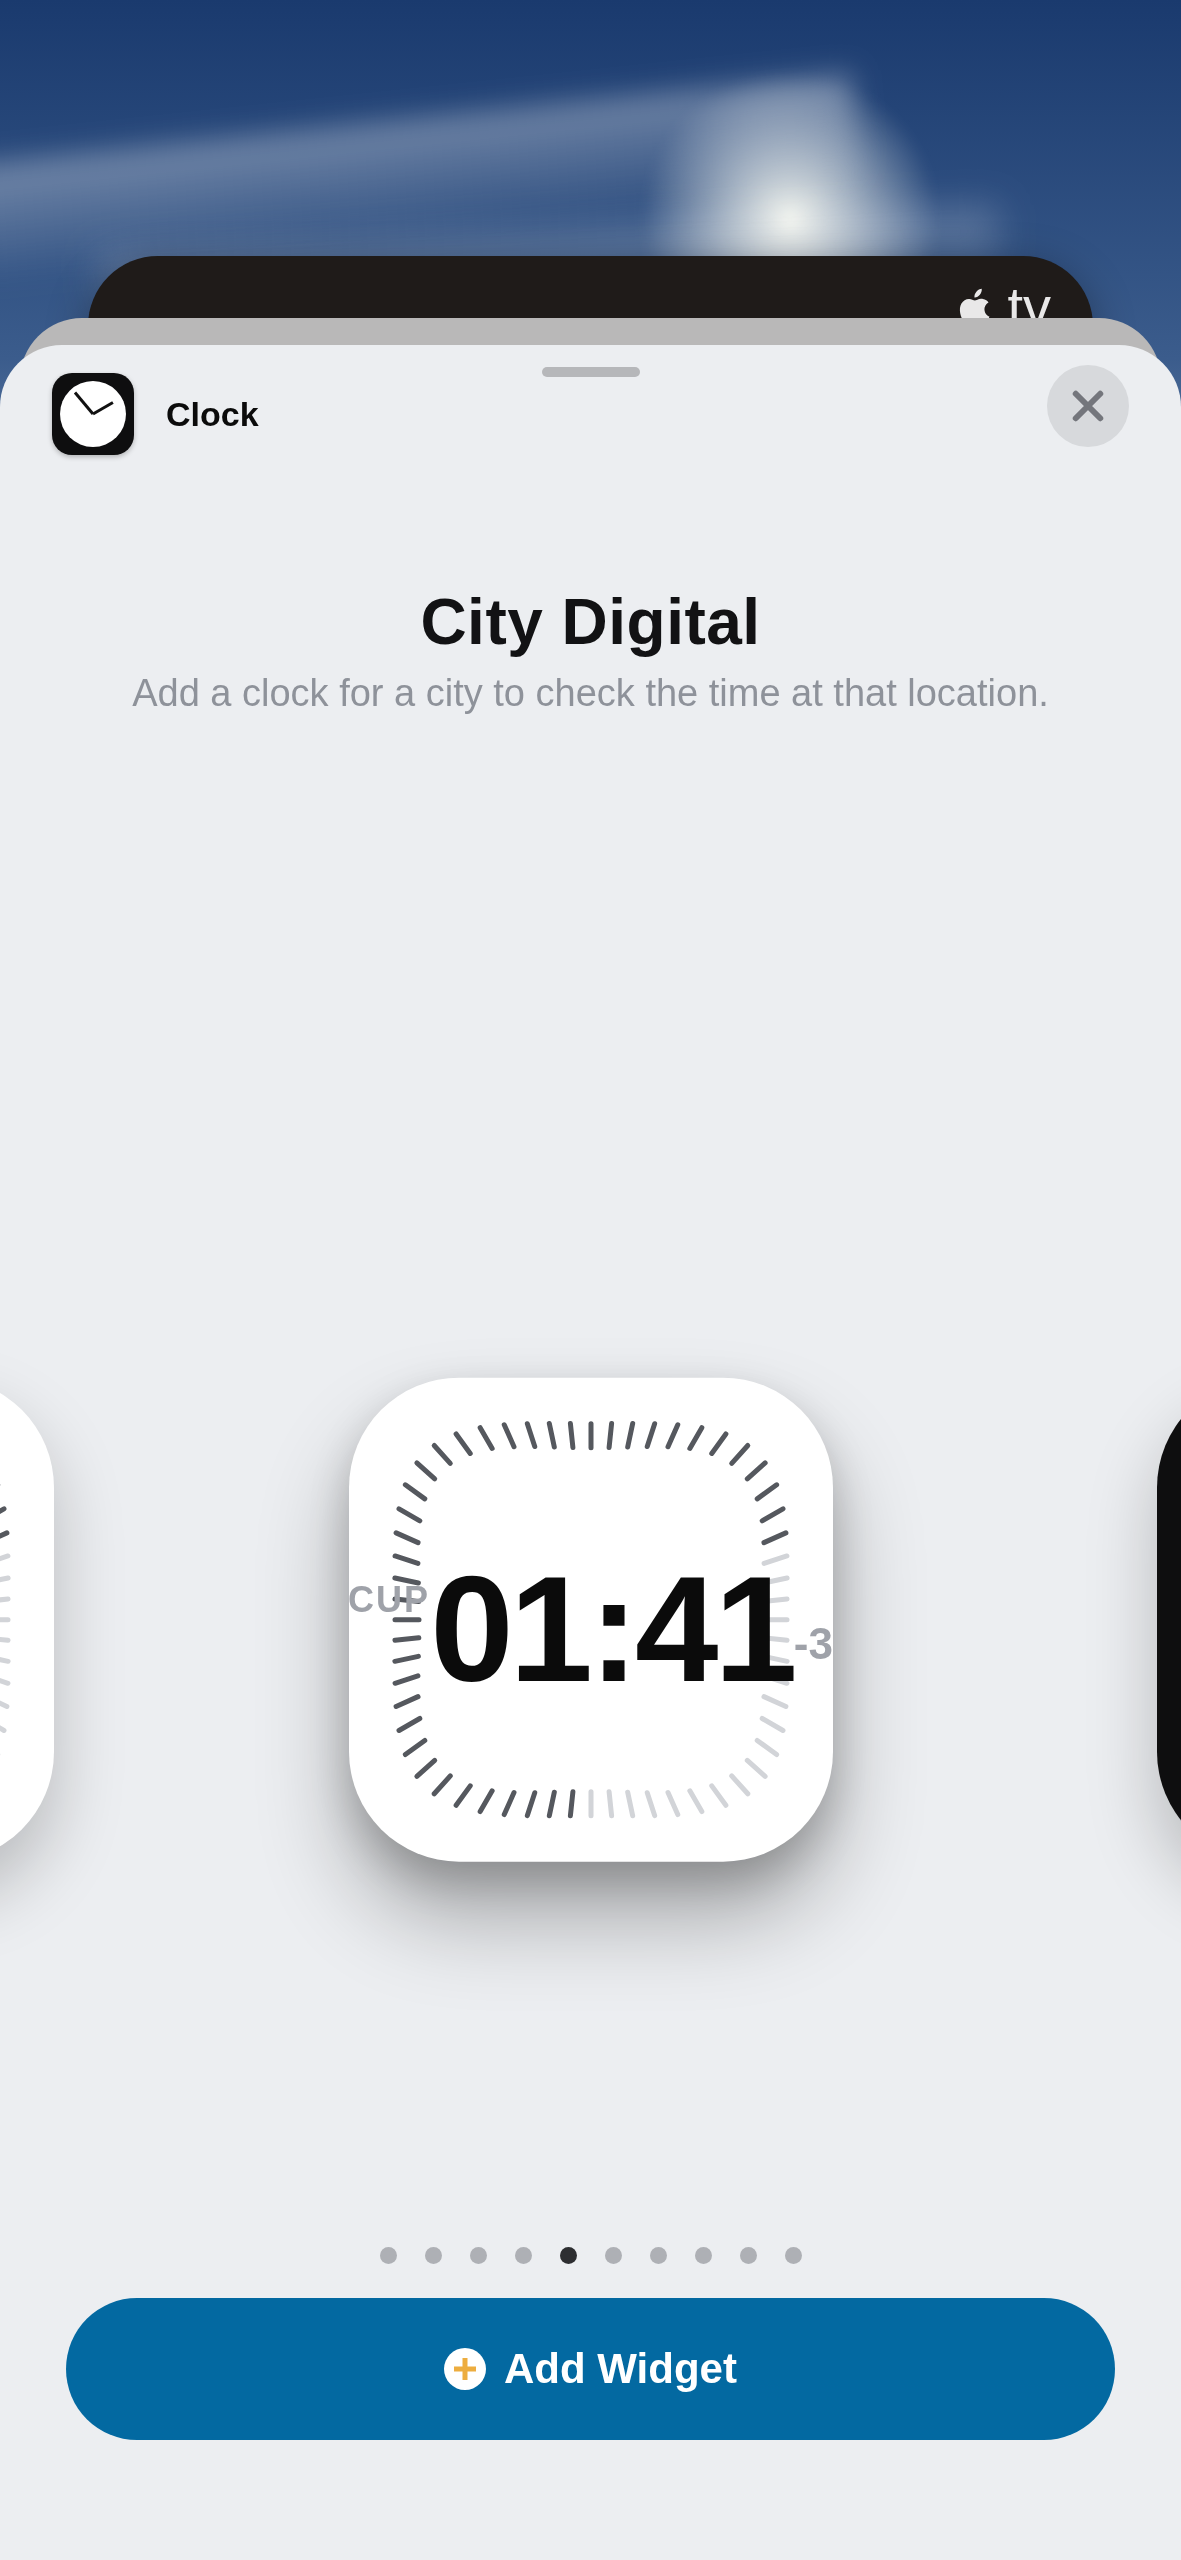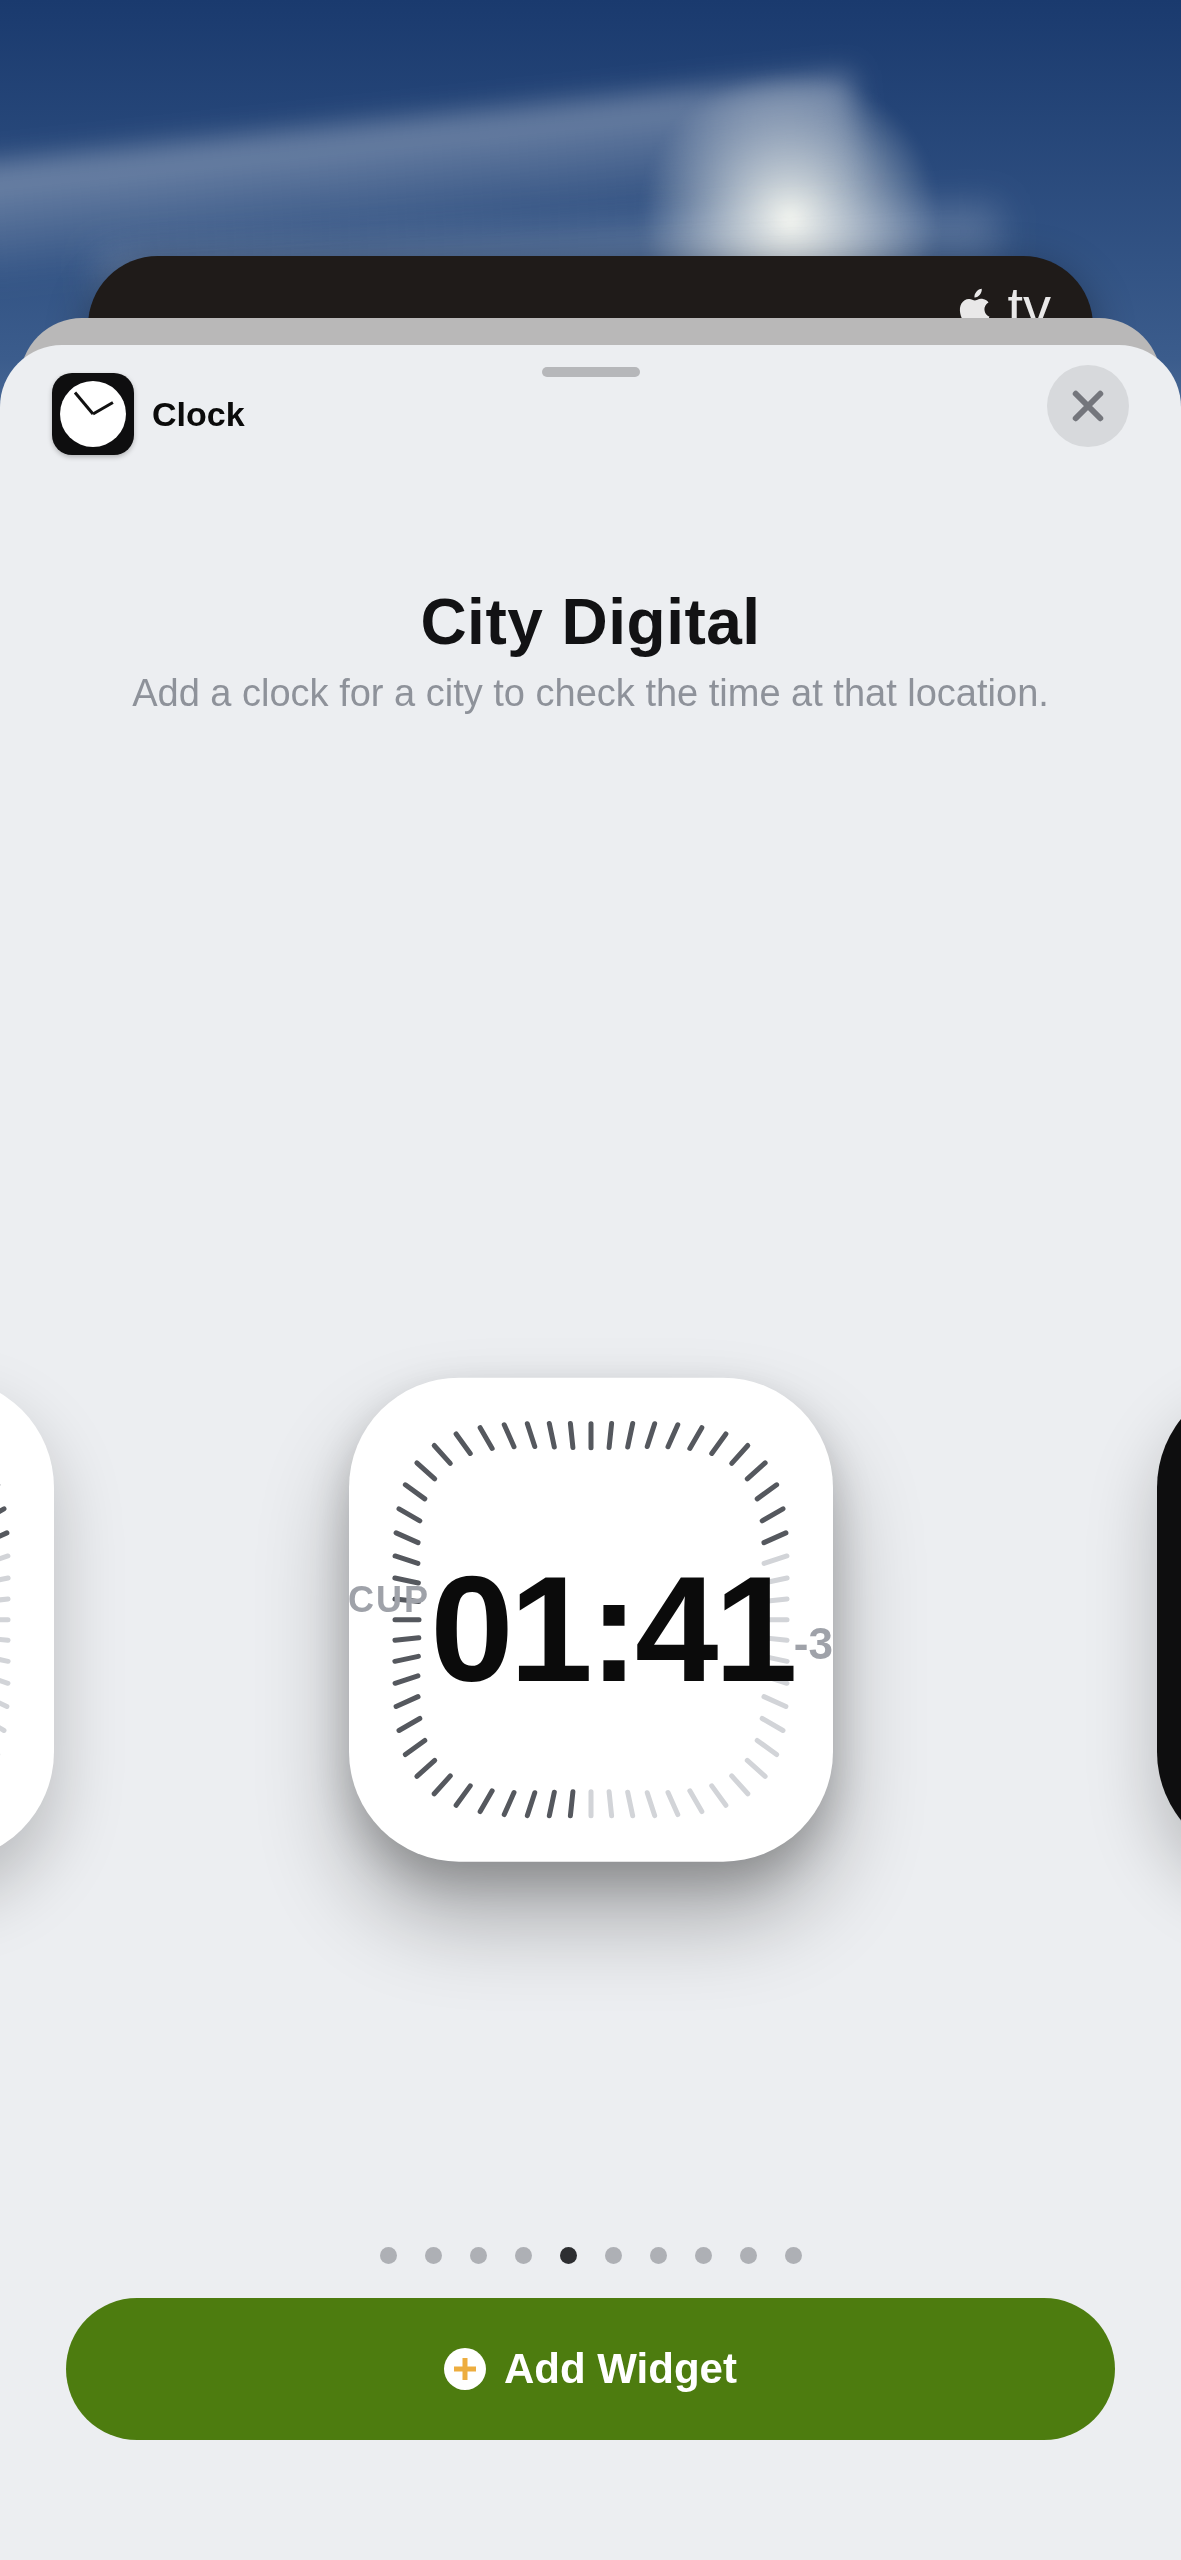--- a/index.html
+++ b/index.html
@@ -14,21 +14,21 @@
 .stack-back{position:absolute;top:256px;left:88px;right:88px;height:120px;border-radius:70px 70px 0 0;background:#1f1b19;box-shadow:0 10px 40px rgba(0,0,0,0.35);}
 .stack-back .atv{position:absolute;top:18px;right:42px;display:flex;align-items:center;font-size:56px;color:#fff;opacity:.9;gap:8px;}
 .stack-back .atv svg{width:46px;height:46px;}
 .stack-mid{position:absolute;top:318px;left:20px;right:20px;height:80px;border-radius:62px 62px 0 0;background:#b9b8b8;}
 
 
 .sheet{position:absolute;top:345px;left:0;right:0;bottom:0;background:#eceef1;border-radius:62px 62px 0 0;display:flex;flex-direction:column;overflow:hidden;}
 .grabber{width:98px;height:10px;border-radius:5px;background:#b6b7ba;margin:22px auto 0;}
 
 .sheet-header{position:relative;padding:0 52px;margin-top:-4px;display:flex;align-items:center;}
-.app-row{display:flex;align-items:center;gap:18px;}
+.app-row{display:flex;align-items:center;gap:32px;}
 .app-icon{width:82px;height:82px;border-radius:20px;background:#0e0e0f;display:flex;align-items:center;justify-content:center;box-shadow:0 2px 5px rgba(0,0,0,0.25);}
 .app-icon .face{width:66px;height:66px;border-radius:50%;background:#fff;position:relative;}
 .app-icon .face::before{content:"";position:absolute;left:50%;top:50%;width:3px;height:23px;background:#111;transform-origin:50% 100%;transform:translate(-50%,-100%) rotate(60deg);}
 .app-icon .face::after{content:"";position:absolute;left:50%;top:50%;width:3px;height:28px;background:#111;transform-origin:50% 100%;transform:translate(-50%,-100%) rotate(-40deg);}
 .app-name{font-size:34px;font-weight:700;color:#0b0b0b;}
 
 .close-btn{width:82px;height:82px;border-radius:50%;background:#d7d9dc;display:flex;align-items:center;justify-content:center;position:absolute;right:52px;top:-8px;cursor:pointer;}
 .close-btn svg{width:42px;height:42px;}
 
 .titles{margin-top:130px;text-align:center;padding:0 41px;}
@@ -49,21 +49,21 @@
 .cd-time{font-size:150px;font-weight:800;color:#0b0b0b;letter-spacing:-4px;margin-top:18px;font-variant-numeric:tabular-nums;line-height:1;}
 .cd-offset{font-size:44px;font-weight:600;color:#9fa2a9;margin-top:48px;}
 
 
 .left-widget .analog-face{position:absolute;inset:28px;border-radius:50%;}
 
 .dots{position:absolute;left:0;right:0;bottom:296px;display:flex;justify-content:center;gap:28px;}
 .dot{width:17px;height:17px;border-radius:50%;background:#aeb0b5;}
 .dot.active{background:#2d2e31;}
 
-.add-btn{position:absolute;left:66px;right:66px;bottom:120px;height:142px;border-radius:90px;background:#4d7c0f;display:flex;align-items:center;justify-content:center;gap:18px;cursor:pointer;}
+.add-btn{position:absolute;left:66px;right:66px;bottom:120px;height:142px;border-radius:90px;background:#0369a1;display:flex;align-items:center;justify-content:center;gap:18px;cursor:pointer;}
 .add-btn .plus{width:42px;height:42px;border-radius:50%;background:#fff;position:relative;}
 .add-btn .plus::before,.add-btn .plus::after{content:"";position:absolute;left:50%;top:50%;background:#edad3f;transform:translate(-50%,-50%);}
 .add-btn .plus::before{width:22px;height:5px;}
 .add-btn .plus::after{width:5px;height:22px;}
 .add-btn .label{font-size:42px;font-weight:700;color:#fff;}
 </style>
 </head>
 <body>
 
 <div class="sun"></div>

